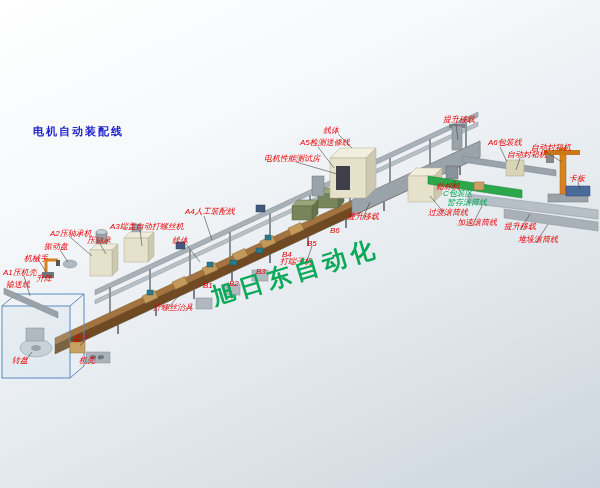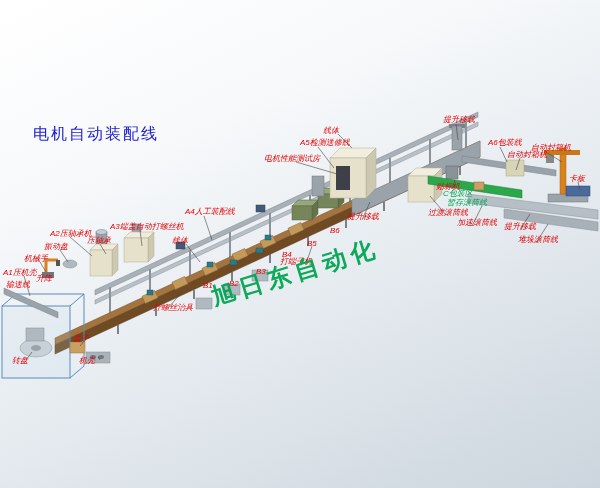--- a/index.html
+++ b/index.html
@@ -2,21 +2,21 @@
 <html><head>
 <meta charset="utf-8">
 <style>
   html,body{margin:0;padding:0;}
   #screen{position:relative;width:600px;height:488px;overflow:hidden;
     background:linear-gradient(155deg,#ffffff 0%,#f6f8fa 30%,#e3e9ee 62%,#ccd5dd 100%);
     font-family:"Liberation Sans","DejaVu Sans",sans-serif;}
   #diagram{position:absolute;left:0;top:0;z-index:1;}
   .lbl{position:absolute;z-index:3;font-size:8px;line-height:1.05;color:#e60000;white-space:nowrap;font-style:italic;}
   .lbl.green{color:#00a651;}
-  .title{position:absolute;left:33px;top:124px;z-index:3;font-size:16px;font-weight:normal;
+  .title{position:absolute;left:33px;top:124px;z-index:3;font-size:11px;font-weight:bold;
     letter-spacing:2px;color:#2222cc;font-family:"Liberation Serif","DejaVu Serif",serif;white-space:nowrap;}
   .watermark{position:absolute;left:212px;top:282px;z-index:4;font-size:24px;font-weight:bold;
     letter-spacing:5px;color:#00a651;transform:rotate(-17deg);transform-origin:0 50%;
     font-family:"Liberation Serif","DejaVu Serif",serif;white-space:nowrap;opacity:.95;}
 </style>
 </head>
 <body>
 
 <div id="screen">
 

